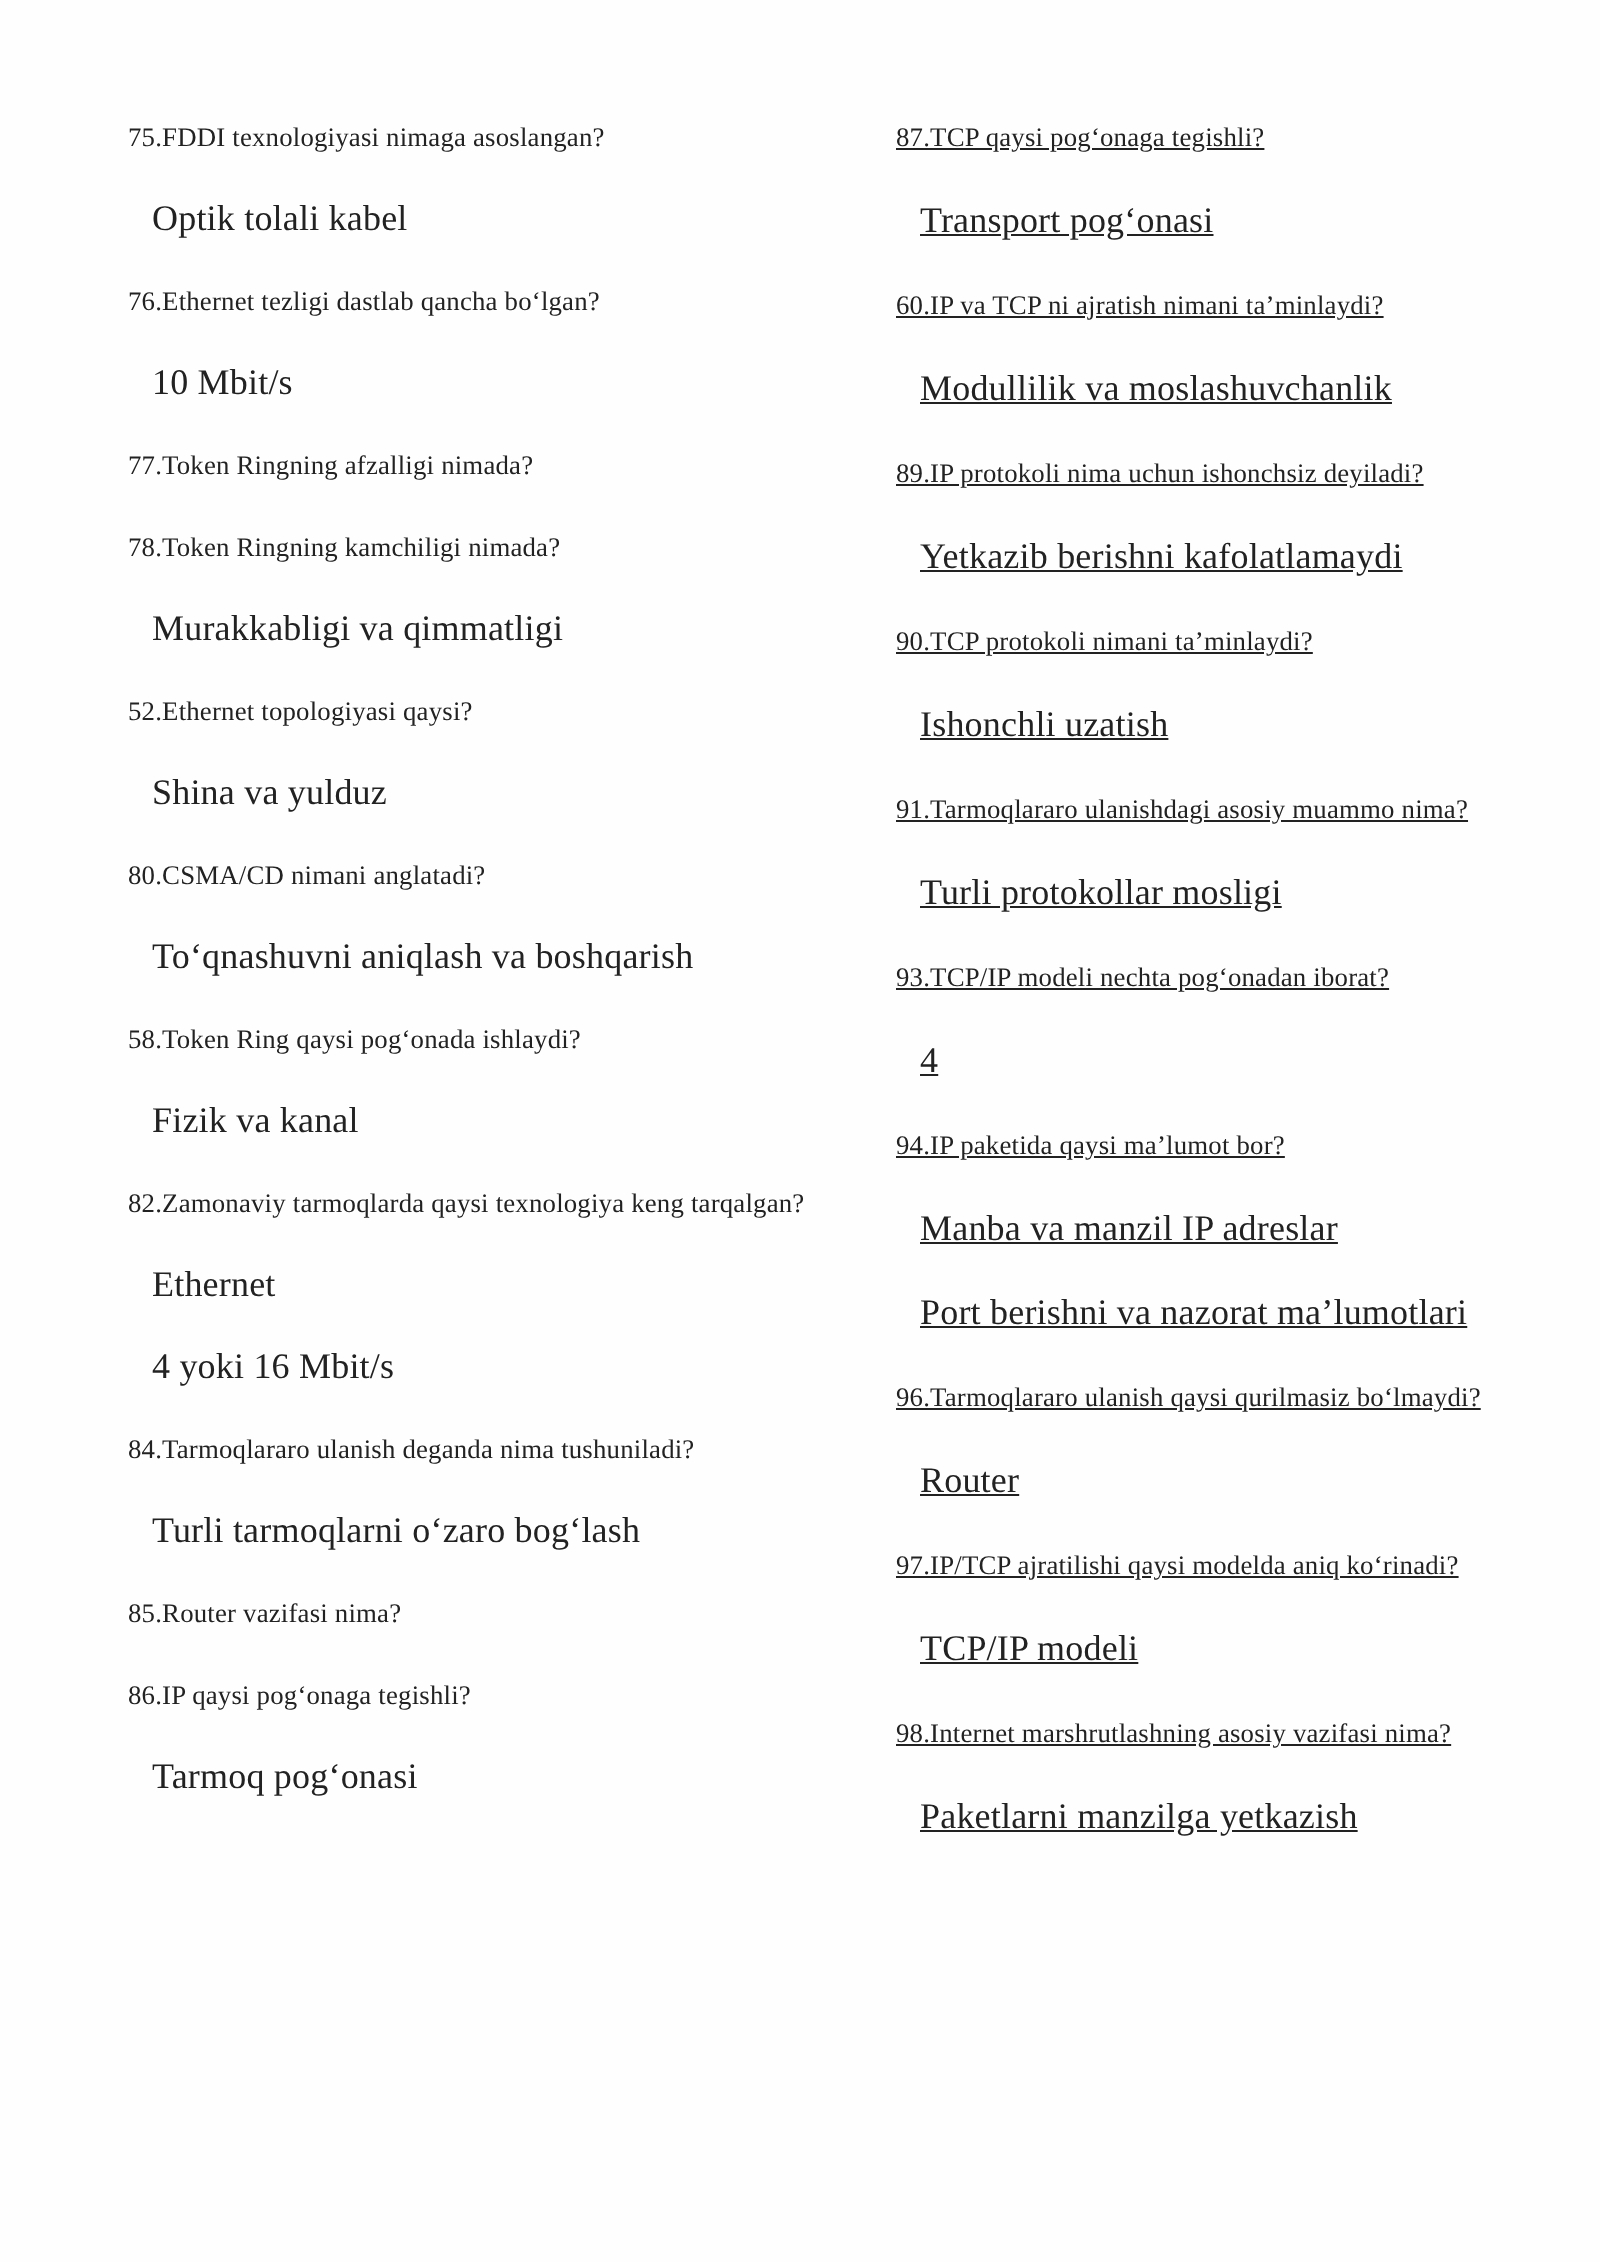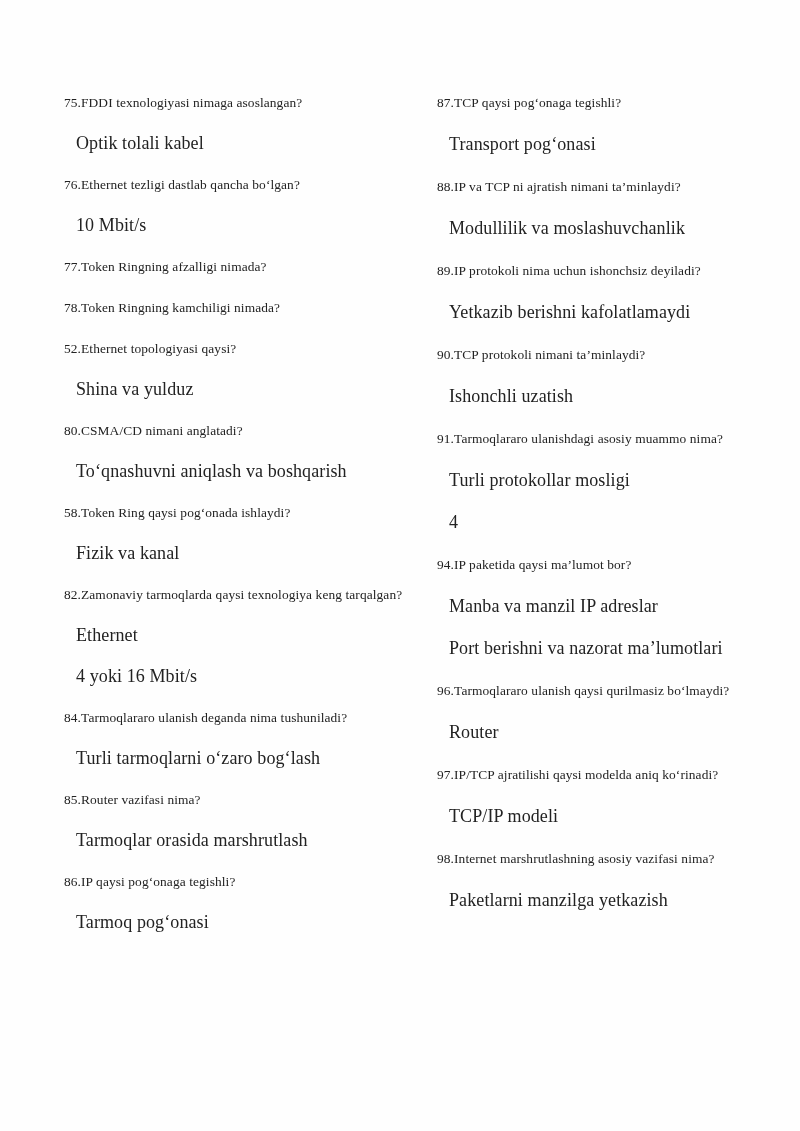--- a/index.html
+++ b/index.html
@@ -11,32 +11,33 @@
     width: 800px;
     height: 1131px;
     overflow: hidden;
     font-family: "Liberation Serif", "DejaVu Serif", serif;
     color: #222222;
     background: #fefefe;
   }
   .page {
     display: flex;
     box-sizing: border-box;
-    padding-top: 93px;
+    padding-top: 59px;
   }
   .column {
     display: block;
   }
   .column[data-col="0"] {
     width: 342px;
     margin-left: 64px;
   }
   .column[data-col="1"] {
     width: 346px;
-    margin-left: 31px;
+    margin-left: 42px;
+    text-decoration: underline;
   }
   .qa-item {
     margin: 0;
     padding: 0;
   }
   p.question {
     margin: 0 0 22px 0;
     font-size: 13.4px;
     line-height: 19px;
     letter-spacing: 0.1px;
@@ -64,20 +65,21 @@
       </div>
       <div class="qa-item">
         <p class="question">76.Ethernet tezligi dastlab qancha bo‘lgan?</p>
         <p class="answer">10 Mbit/s</p>
       </div>
       <div class="qa-item">
         <p class="question">77.Token Ringning afzalligi nimada?</p>
       </div>
       <div class="qa-item">
         <p class="question">78.Token Ringning kamchiligi nimada?</p>
+        <p class="answer">Murakkabligi va qimmatligi</p>
       </div>
       <div class="qa-item">
         <p class="question">52.Ethernet topologiyasi qaysi?</p>
         <p class="answer">Shina va yulduz</p>
       </div>
       <div class="qa-item">
         <p class="question">80.CSMA/CD nimani anglatadi?</p>
         <p class="answer">To‘qnashuvni aniqlash va boshqarish</p>
       </div>
       <div class="qa-item">
@@ -90,49 +92,49 @@
       </div>
       <div class="qa-item">
         <p class="answer">4 yoki 16 Mbit/s</p>
       </div>
       <div class="qa-item">
         <p class="question">84.Tarmoqlararo ulanish deganda nima tushuniladi?</p>
         <p class="answer">Turli tarmoqlarni o‘zaro bog‘lash</p>
       </div>
       <div class="qa-item">
         <p class="question">85.Router vazifasi nima?</p>
-        <p class="answer">Tarmoqlar orasida marshrutlash</p>
       </div>
       <div class="qa-item">
         <p class="question">86.IP qaysi pog‘onaga tegishli?</p>
         <p class="answer">Tarmoq pog‘onasi</p>
       </div>
     </div>
   <div class="column" data-col="1">
       <div class="qa-item">
         <p class="question">87.TCP qaysi pog‘onaga tegishli?</p>
         <p class="answer">Transport pog‘onasi</p>
       </div>
       <div class="qa-item">
-        <p class="question">88.IP va TCP ni ajratish nimani ta’minlaydi?</p>
+        <p class="question">60.IP va TCP ni ajratish nimani ta’minlaydi?</p>
         <p class="answer">Modullilik va moslashuvchanlik</p>
       </div>
       <div class="qa-item">
         <p class="question">89.IP protokoli nima uchun ishonchsiz deyiladi?</p>
         <p class="answer">Yetkazib berishni kafolatlamaydi</p>
       </div>
       <div class="qa-item">
         <p class="question">90.TCP protokoli nimani ta’minlaydi?</p>
         <p class="answer">Ishonchli uzatish</p>
       </div>
       <div class="qa-item">
         <p class="question">91.Tarmoqlararo ulanishdagi asosiy muammo nima?</p>
         <p class="answer">Turli protokollar mosligi</p>
       </div>
       <div class="qa-item">
+        <p class="question">93.TCP/IP modeli nechta pog‘onadan iborat?</p>
         <p class="answer">4</p>
       </div>
       <div class="qa-item">
         <p class="question">94.IP paketida qaysi ma’lumot bor?</p>
         <p class="answer">Manba va manzil IP adreslar</p>
       </div>
       <div class="qa-item">
         <p class="answer">Port berishni va nazorat ma’lumotlari</p>
       </div>
       <div class="qa-item">

